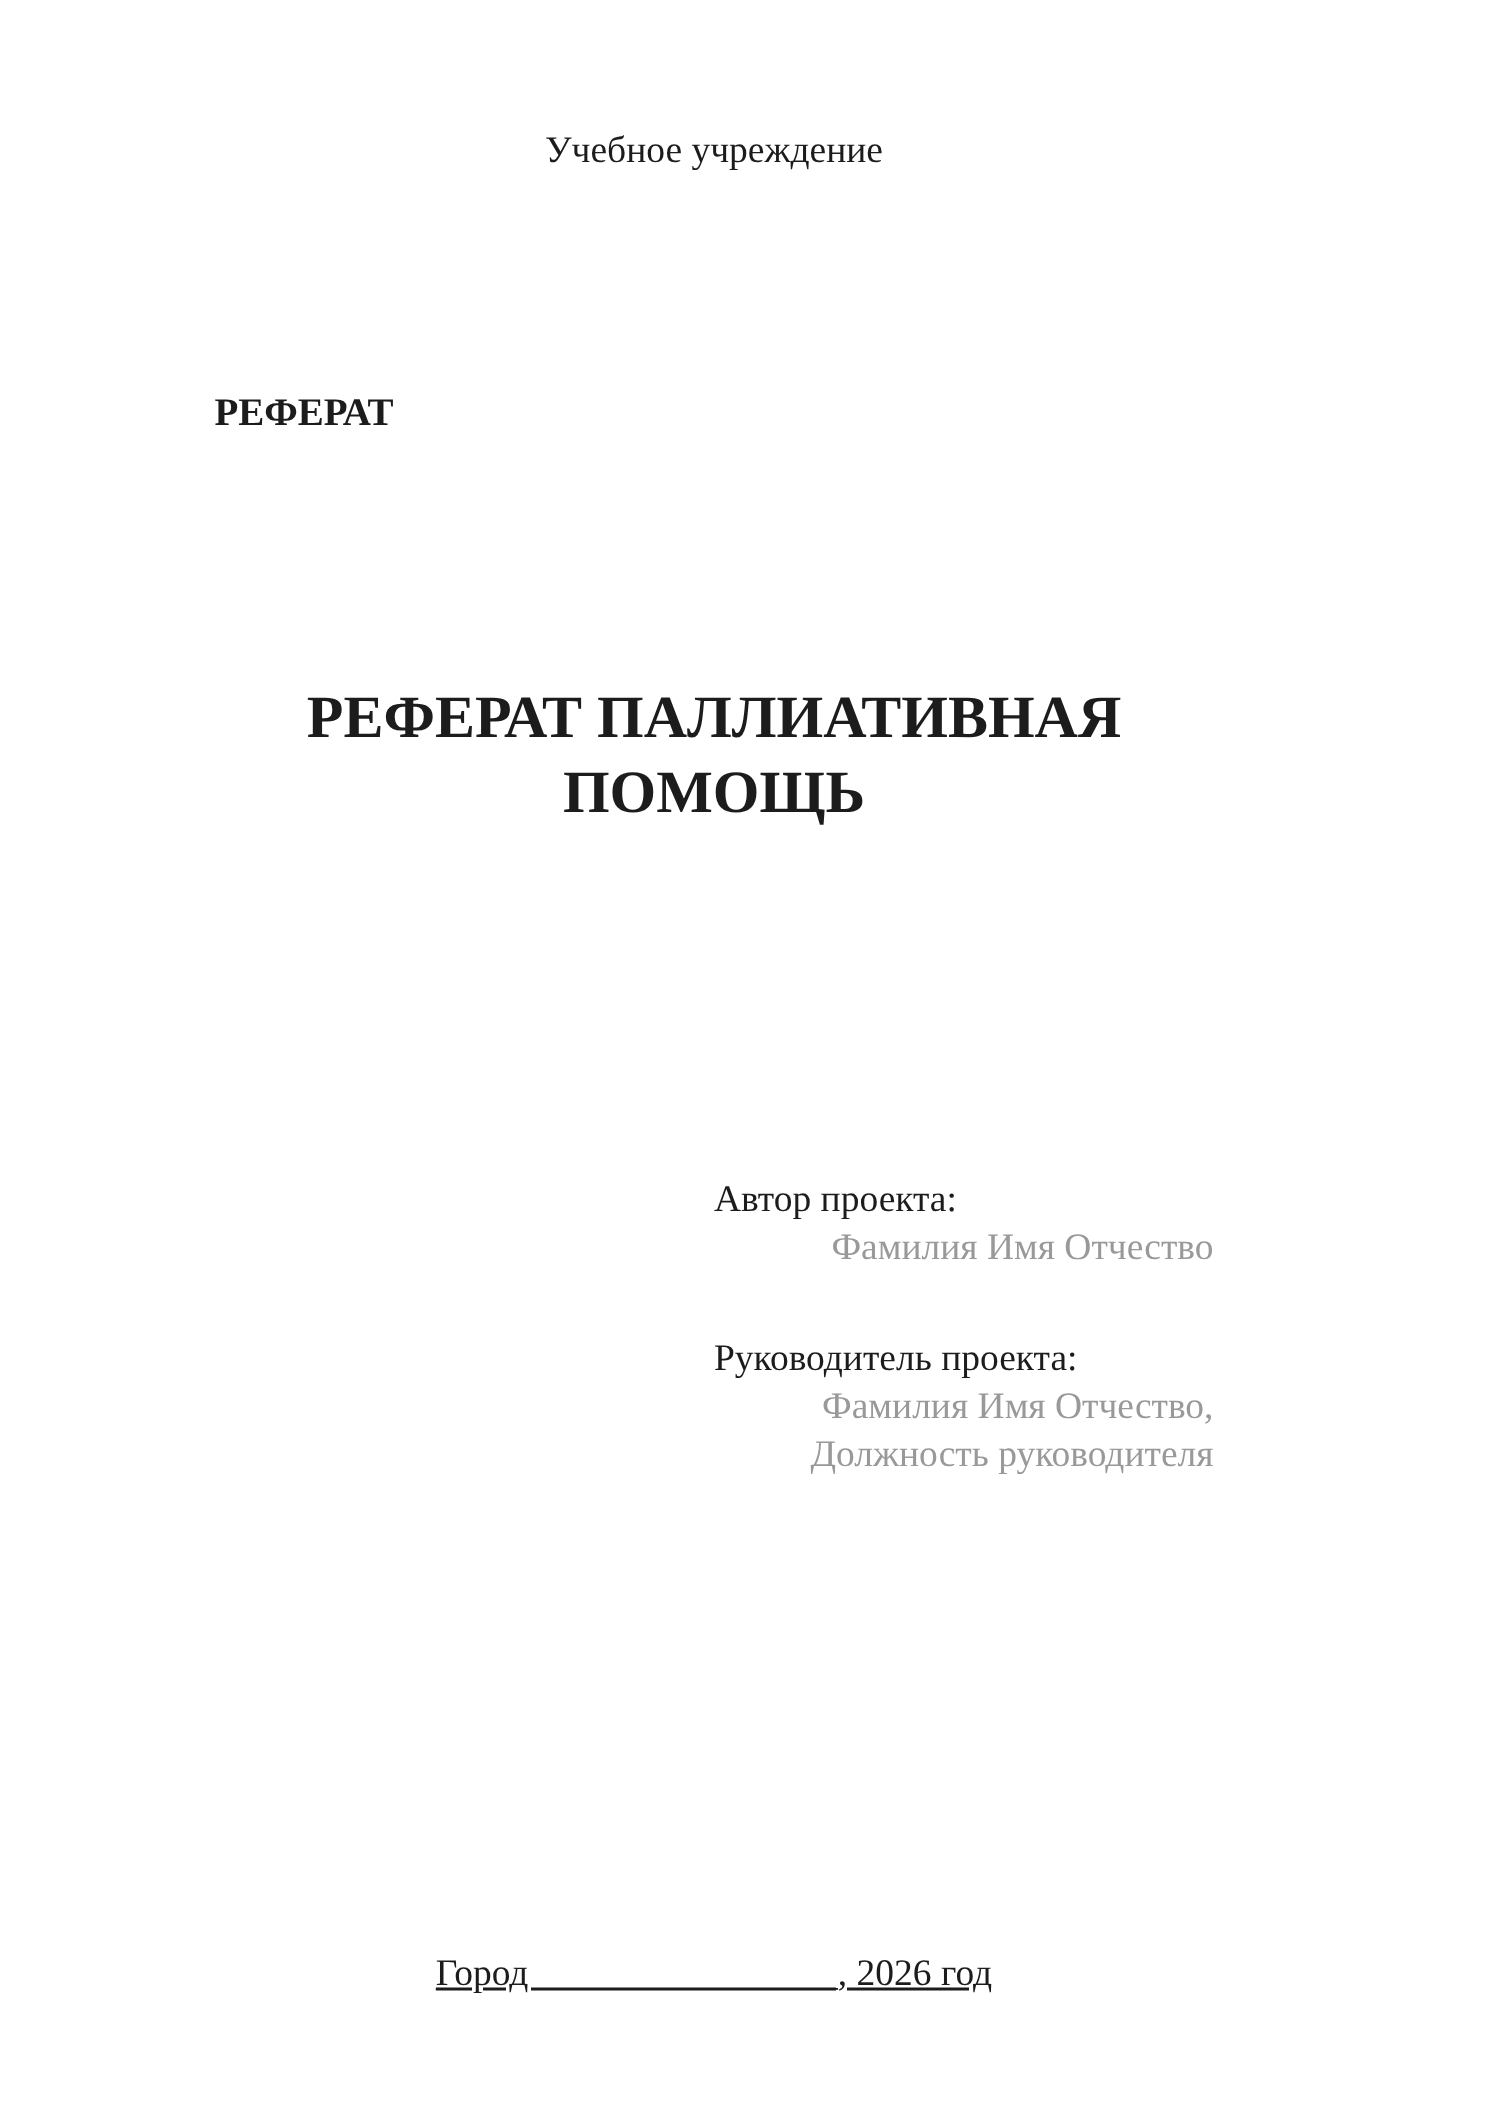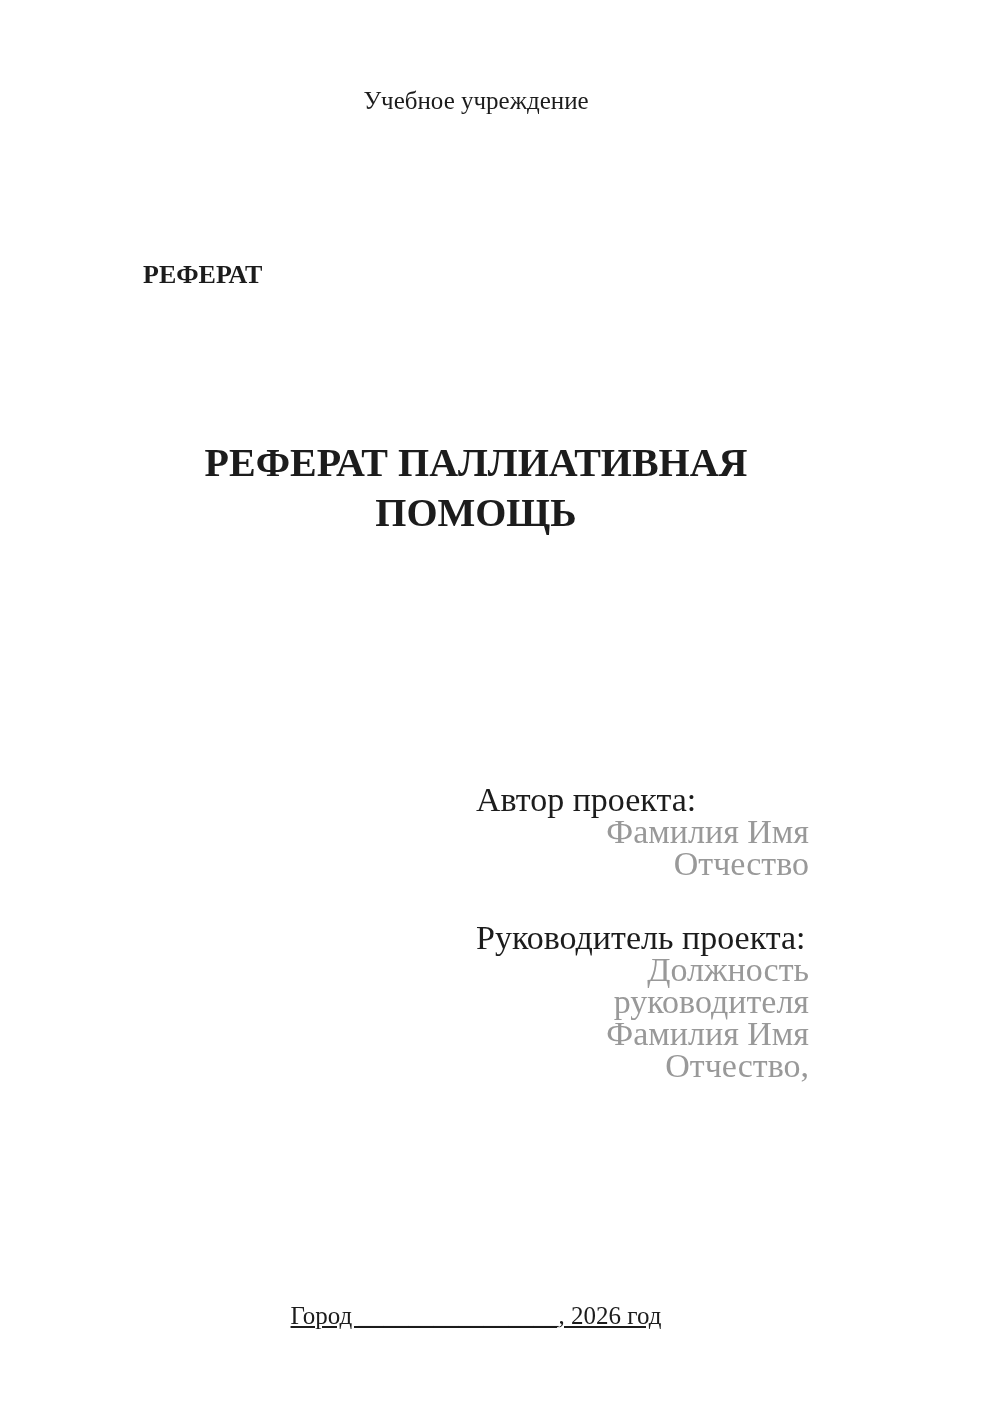--- a/index.html
+++ b/index.html
@@ -45,33 +45,33 @@
     text-align: left;
     font-size: 26px;
     line-height: 1.3;
     font-weight: bold;
   }
   .main-title {
     position: absolute;
     top: 438px;
     left: -30px;
     right: -30px;
-    margin: 0;
+    margin: 15px;
     text-align: center;
     font-size: 40px;
     line-height: 1.25;
     font-weight: bold;
     letter-spacing: 0;
   }
   .credits {
     position: absolute;
     top: 784px;
     left: 50%;
     right: 0;
-    font-size: 34px;
+    font-size: 25px;
     line-height: 32px;
     text-align: left;
   }
   .credit-group p {
     margin: 0;
   }
   .credit-group.supervisor {
     margin-top: 42px;
   }
   .credit-label {
@@ -106,21 +106,21 @@
     <h1 class="main-title">РЕФЕРАТ ПАЛЛИАТИВНАЯ ПОМОЩЬ</h1>
 
     <div class="credits">
       <div class="credit-group author">
         <p class="credit-label">Автор проекта:</p>
         <p class="credit-placeholder">Фамилия Имя Отчество</p>
       </div>
 
       <div class="credit-group supervisor">
         <p class="credit-label">Руководитель проекта:</p>
+        <p class="credit-placeholder">Фамилия Имя Отчество,</p>
         <p class="credit-placeholder">Должность руководителя</p>
-        <p class="credit-placeholder">Фамилия Имя Отчество,</p>
       </div>
     </div>
 
     <p class="footer-line">Город ________________, 2026 год</p>
 
   </div>
 </div>
 
 </body></html>

